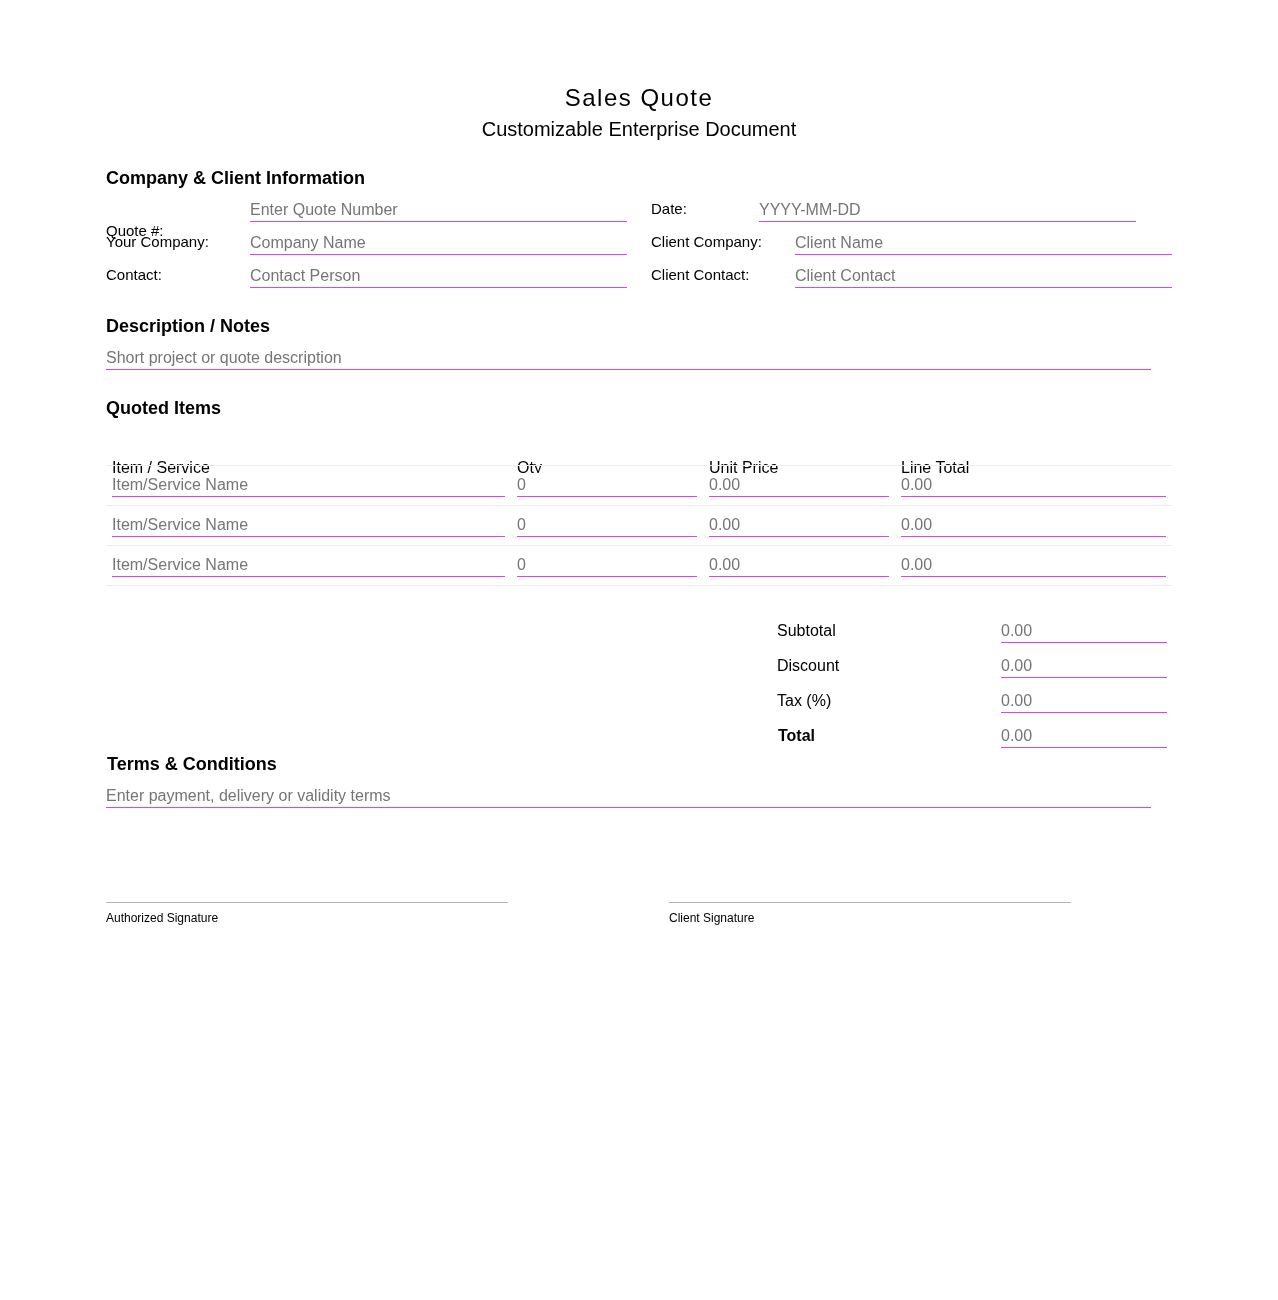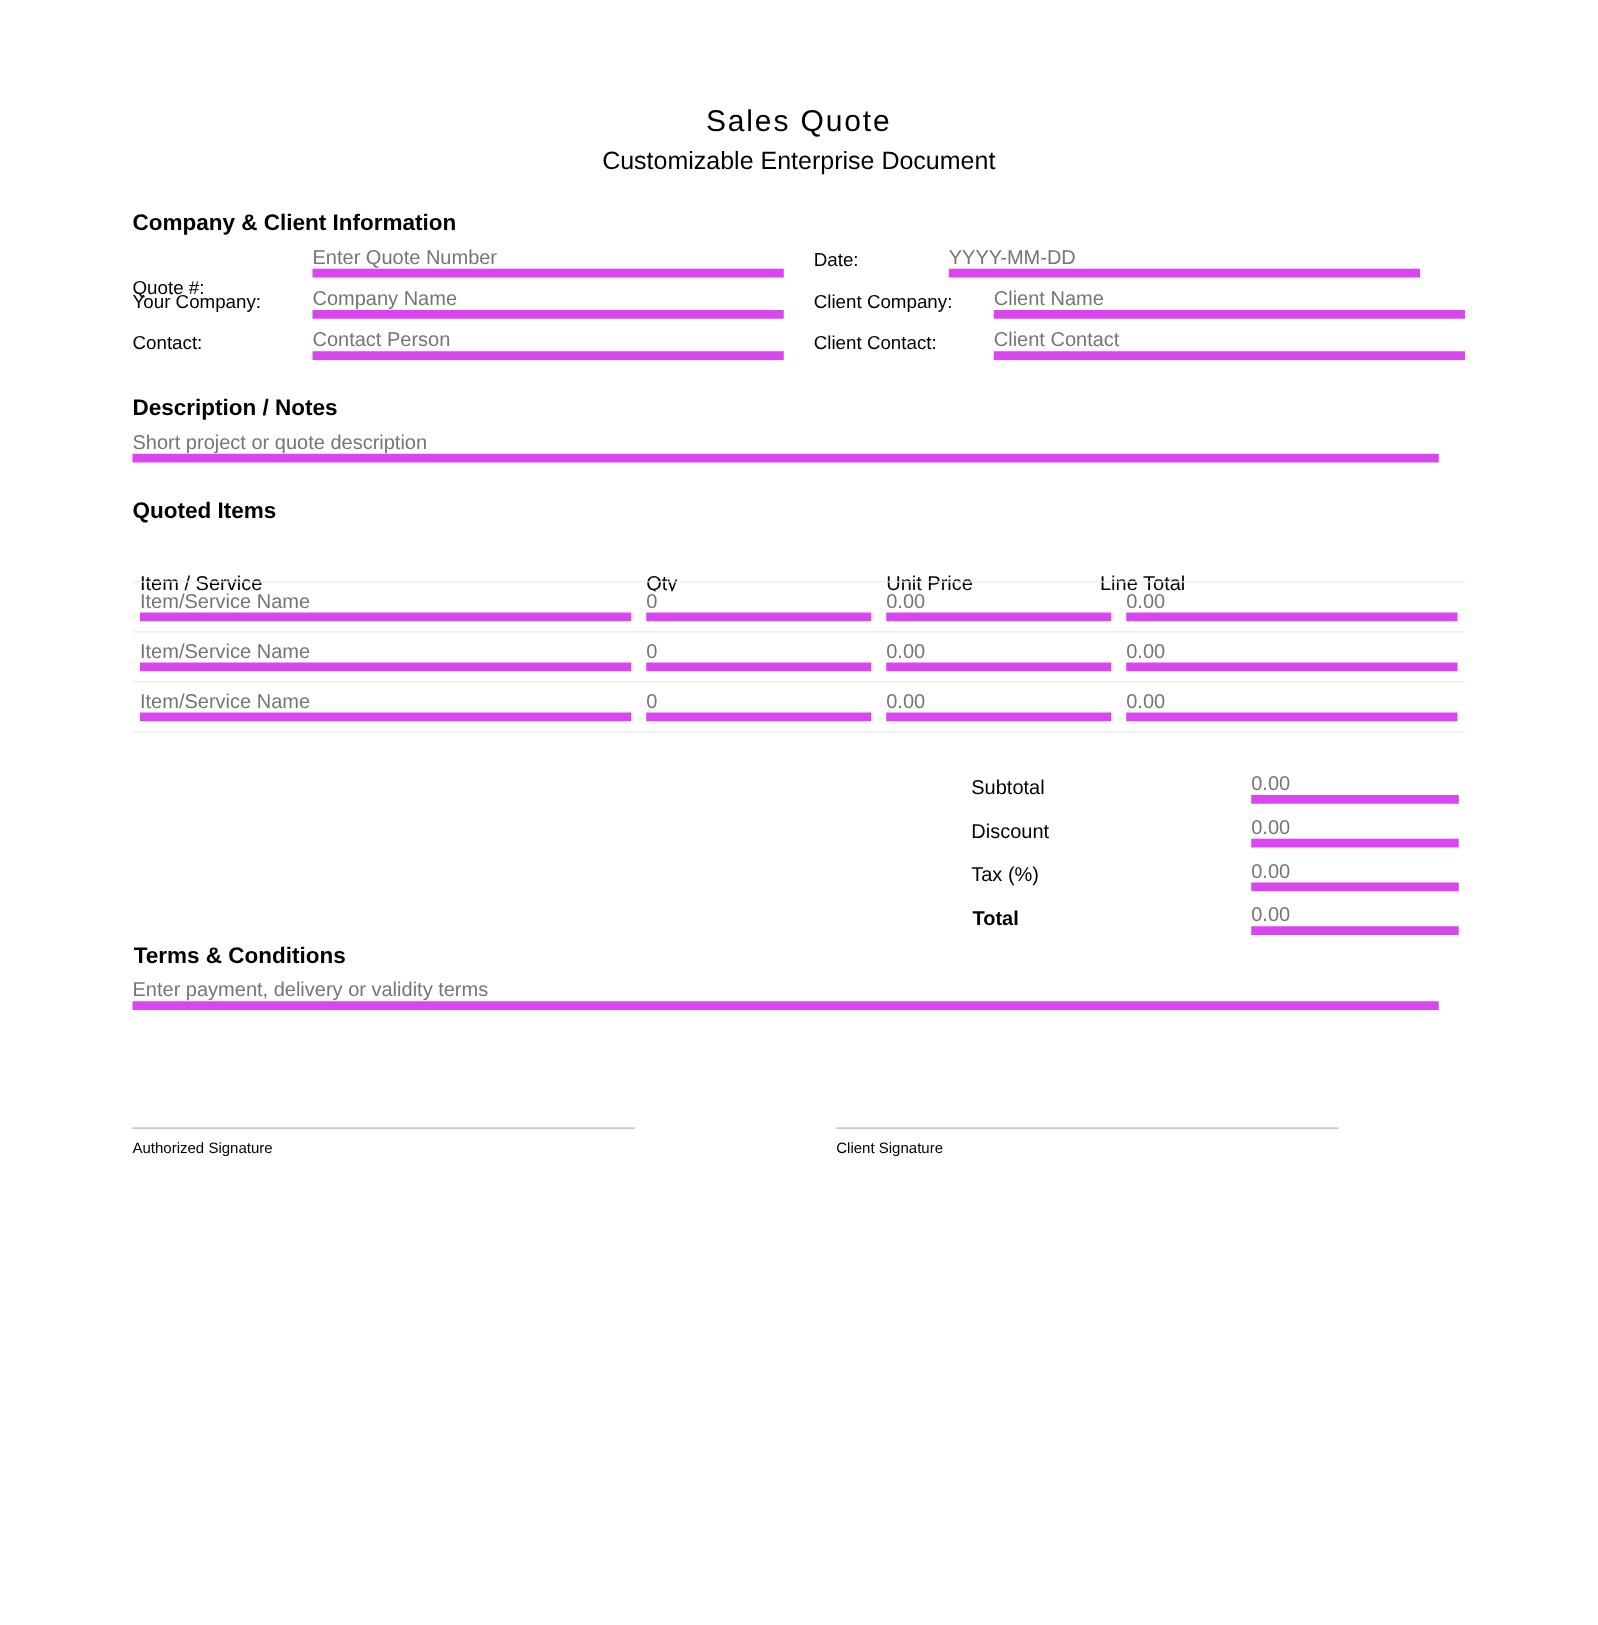--- a/index.html
+++ b/index.html
@@ -2,21 +2,21 @@
 <html><head>
 <meta charset="utf-8">
 <style>
   html, body { margin:0; padding:0; background:#ffffff; }
   body { width:1278px; height:1300px; position:relative; font-family:"Liberation Sans", sans-serif; color:#000; }
   .page { position:absolute; left:106px; top:0; width:1066px; }
   .title { position:absolute; left:0; width:1066px; top:84px; text-align:center; font-size:24px; letter-spacing:1.5px; }
   .subtitle { position:absolute; left:0; width:1066px; top:118px; text-align:center; font-size:20px; }
   .h2 { position:absolute; font-size:18px; font-weight:bold; }
   .lbl { position:absolute; font-size:15px; }
-  .field { position:absolute; height:24px; border:none; border-bottom:7px solid #d946ef; font-size:16px; color:#0c4a6e; padding:0; box-sizing:border-box; line-height:22px; }
+  .field { position:absolute; height:24px; border:none; border-bottom:1px solid #d946ef; font-size:16px; color:#0c4a6e; padding:0; box-sizing:border-box; line-height:22px; }
   .th { position:absolute; font-size:16px; top:438px;margin-top:21px; }
   .rowline { position:absolute; left:0; width:1066px; height:1px; background:#ececec; }
   .tot-lbl { position:absolute; font-size:16px; left:671px; }
   .sigline { position:absolute; height:1px; background:#b5b5b5; top:902px; width:402px; }
   .siglbl { position:absolute; font-size:12px; top:911px; }
 </style>
 </head>
 <body>
 
 <div class="page">
@@ -39,21 +39,21 @@
   <div class="lbl" style="top:266px;left:545px;">Client Contact:</div>
   <input class="field" style="top: 264px; left: 689px; width: 377px;" placeholder="Client Contact">
 
   <div class="h2" style="top:316px;left:0;">Description / Notes</div>
   <input class="field" style="top: 346px; left: 0px; width: 1045px;" placeholder="Short project or quote description">
 
   <div class="h2" style="top:398px;left:0;">Quoted Items</div>
   <div class="th" style="left:6px;">Item / Service</div>
   <div class="th" style="left:411px;">Qty</div>
   <div class="th" style="left:603px;">Unit Price</div>
-  <div class="th" style="left:774px;">Line Total</div>
+  <div class="th" style="left:795px;">Line Total</div>
   <div class="rowline" style="top:465px;"></div>
 
   <div>
     <input class="field" style="top: 473px; left: 6px; width: 393px;" placeholder="Item/Service Name">
     <input class="field" style="top: 473px; left: 411px; width: 180px;" placeholder="0">
     <input class="field" style="top: 473px; left: 603px; width: 180px;" placeholder="0.00">
     <input class="field" style="top: 473px; left: 795px; width: 265px;" placeholder="0.00">
   </div>
   <div class="rowline" style="top:505px;"></div>
   <div>

